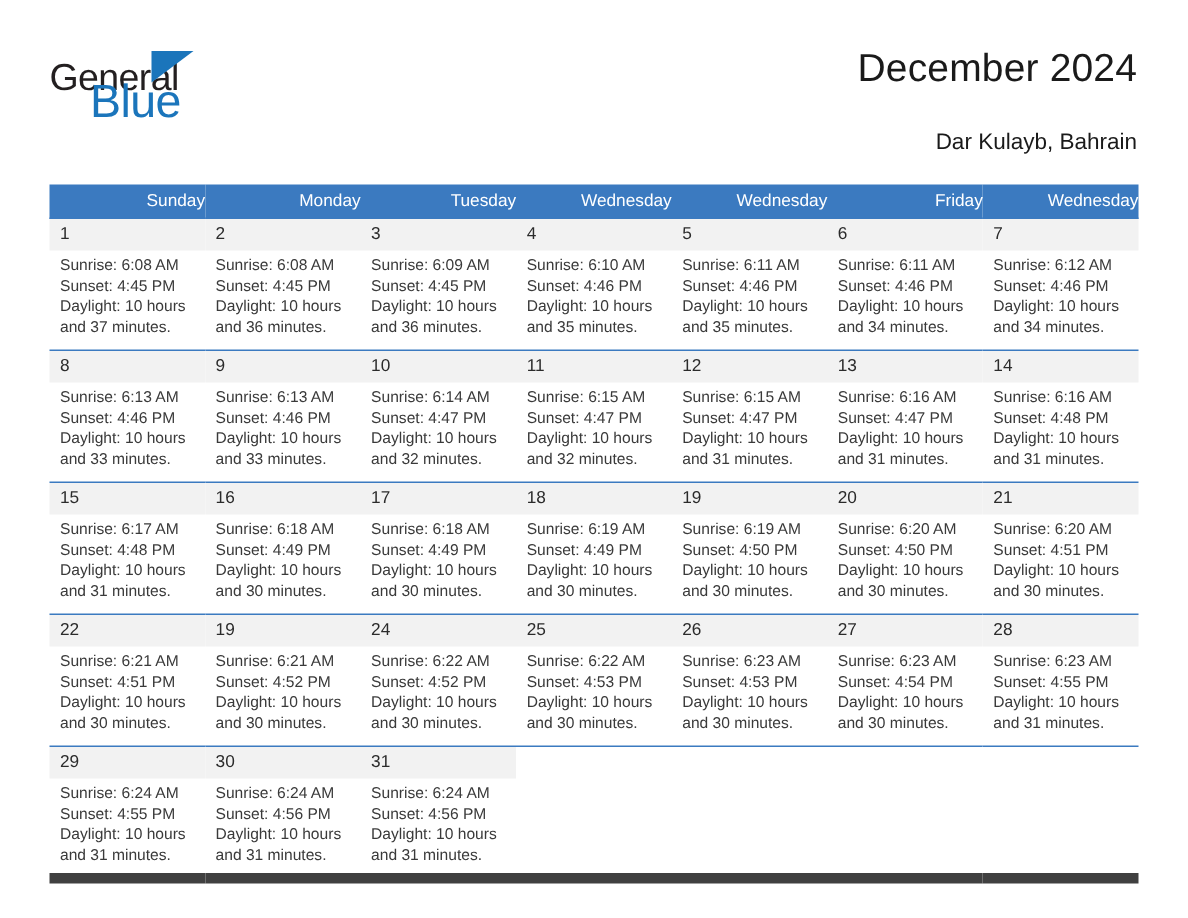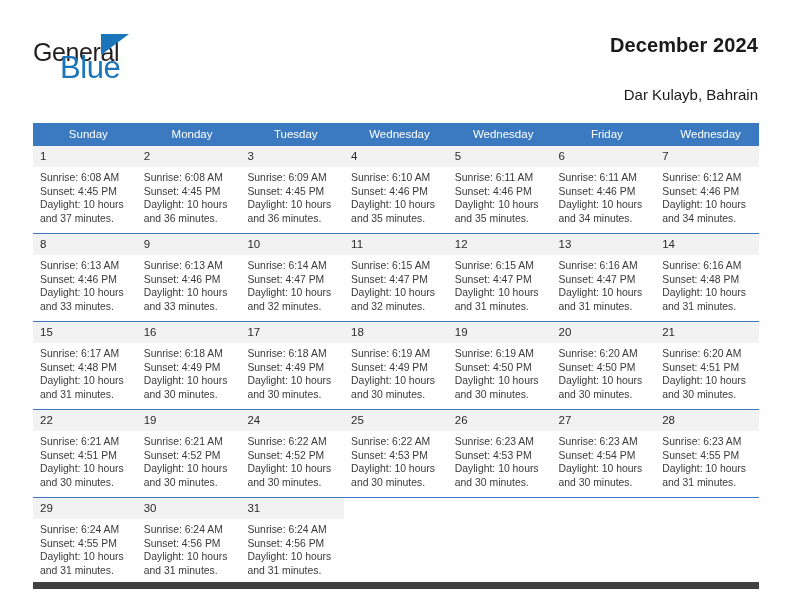--- a/index.html
+++ b/index.html
@@ -62,22 +62,22 @@
     height: 0;
     border-left: 28px solid #1b75bb;
     border-bottom: 21px solid transparent;
   }
 
   .titles {
     text-align: right;
     padding-top: 2px;
   }
   .cal-title {
-    font-size: 20px;
-    font-weight: bold;
+    font-size: 26px;
+    font-weight: normal;
     color: #1a1a1a;
     line-height: 34px;
     letter-spacing: 0.1px;
   }
   .cal-subtitle {
     font-size: 15px;
     color: #1a1a1a;
     line-height: 22px;
     margin-top: 22px;
   }
@@ -87,21 +87,21 @@
     margin: 17px 33px 0 33px;
     width: 726px;
     border-collapse: collapse;
     table-layout: fixed;
   }
   .calendar th {
     background: #3b7ac0;
     color: #ffffff;
     font-size: 11.5px;
     font-weight: normal;
-    text-align: center;
+    text-align: right;
     padding: 5px 0 5px 7px;
     height: 19px;
     box-sizing: border-box;
     border: none;
   }
   .calendar td {
     vertical-align: top;
     padding: 0;
     border-top: 1px solid #3b7ac0;
     width: 103.7px;

